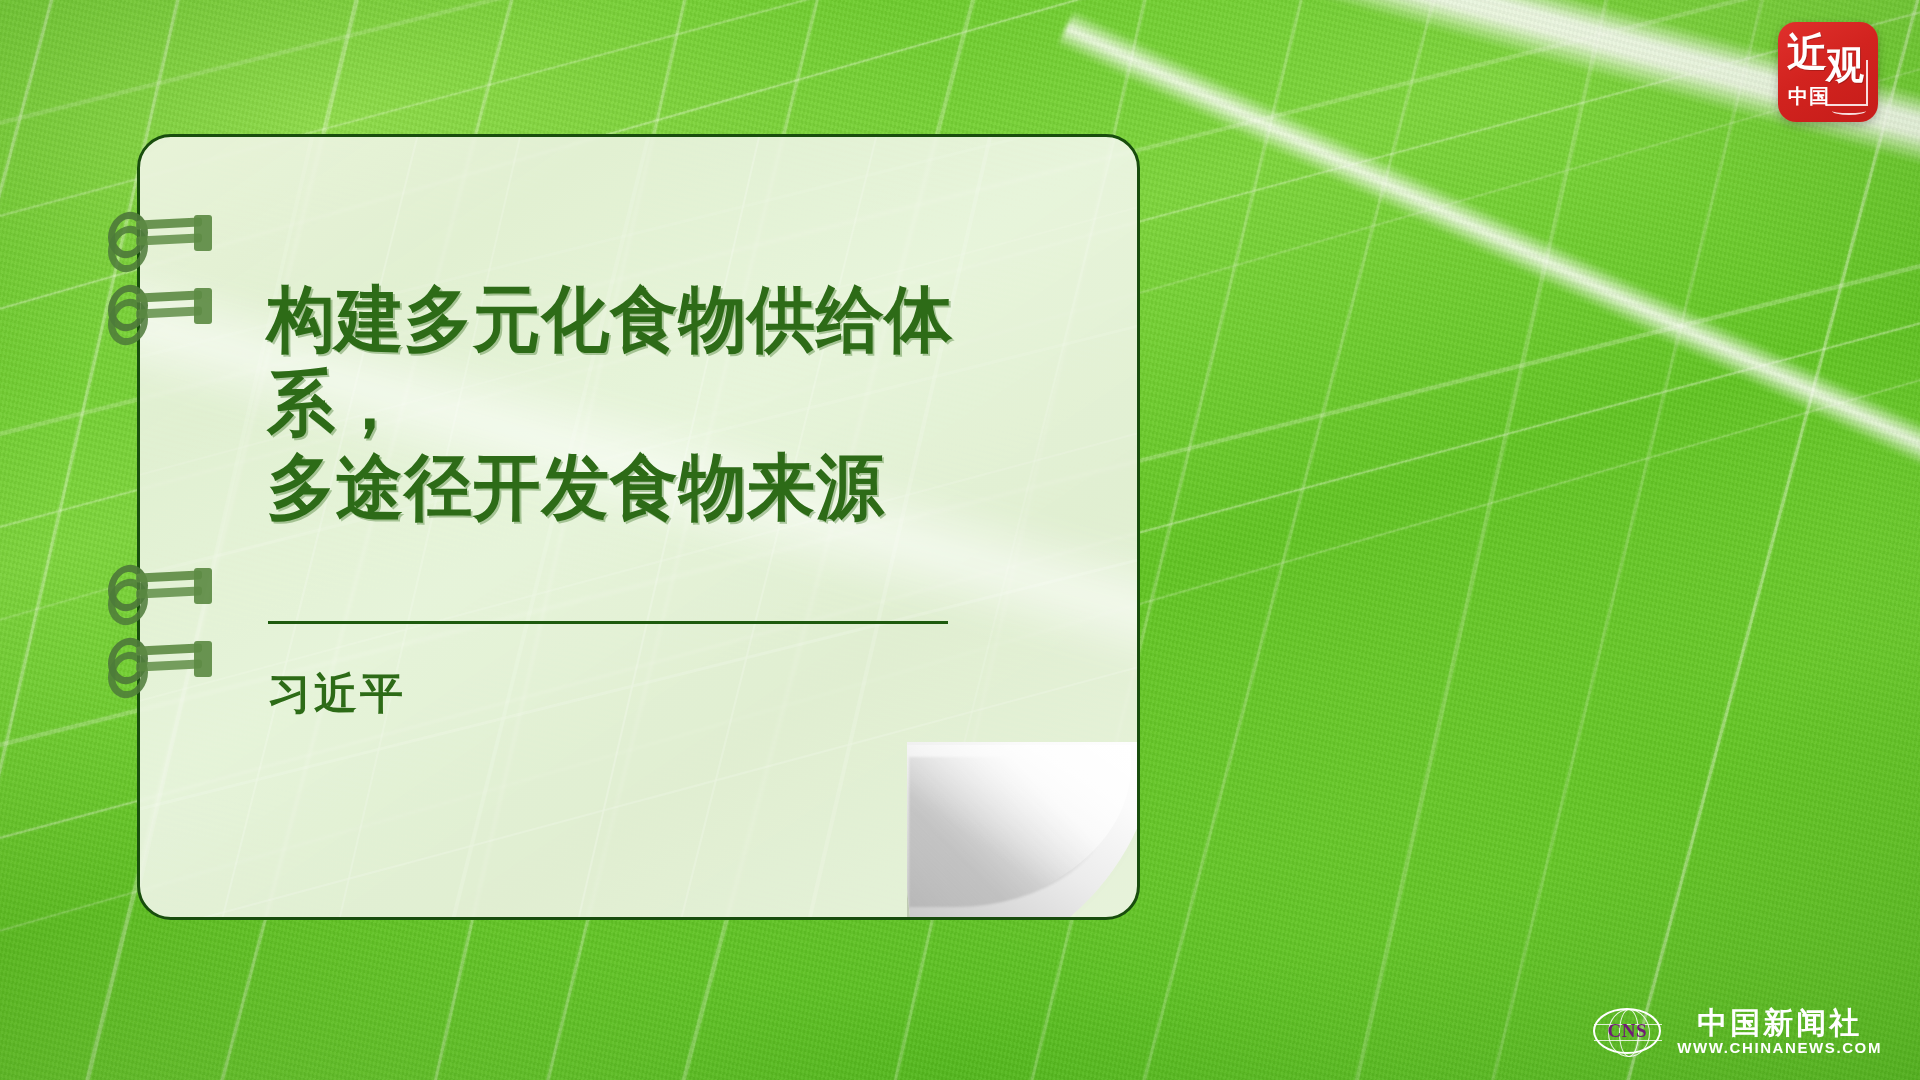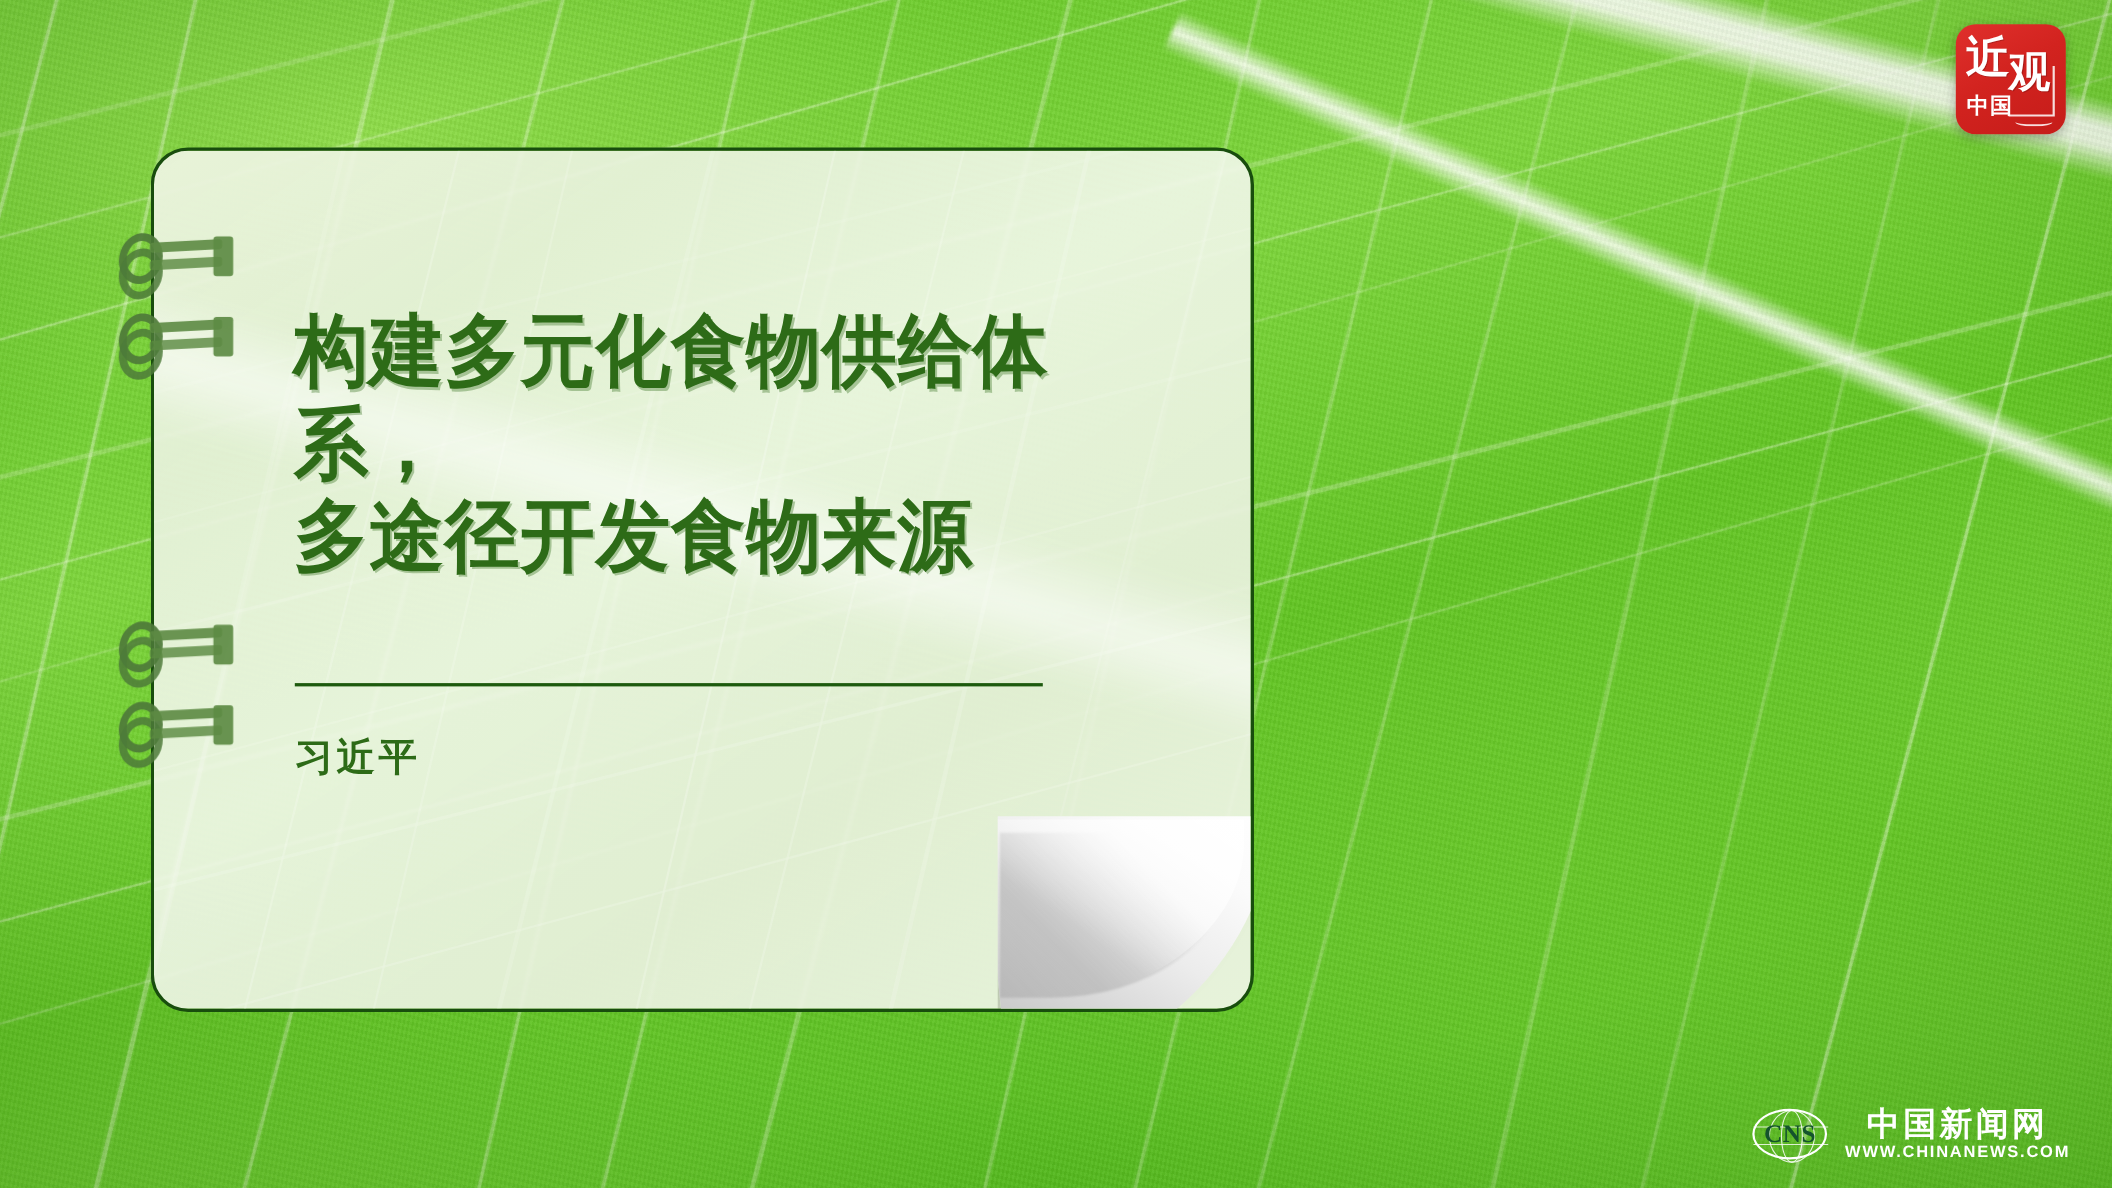--- a/index.html
+++ b/index.html
@@ -147,21 +147,21 @@
     transform:scaleX(.94);
     transform-origin:left center;
     text-shadow:2px 2px 0 rgba(45,107,23,.35);
   }
   #divider{
     position:absolute;left:128px;top:484px;width:680px;height:3px;
     background:#1d5a0e;z-index:8;
   }
   #author{
     position:absolute;left:128px;top:528px;z-index:8;
-    color:#2d6b17;font-weight:700;font-size:35px;letter-spacing:3px;
+    color:#2d6b17;font-weight:700;font-size:43px;letter-spacing:3px;
     font-family:"DejaVu Sans","Liberation Sans",sans-serif;
   }
   #meta{
     position:absolute;left:128px;top:578px;z-index:8;
     color:#2e6e18;font-size:25px;line-height:1.42;letter-spacing:.5px;
     font-family:"DejaVu Sans","Liberation Sans",sans-serif;
     white-space:pre-line;
   }
 
   
@@ -202,21 +202,21 @@
   
   #footer{
     position:absolute;right:38px;bottom:24px;z-index:20;
     display:flex;align-items:center;gap:16px;
   }
   #footer .globe{
     width:68px;height:46px;border:2px solid #fff;border-radius:50%;
     position:relative;display:flex;align-items:center;justify-content:center;
   }
   #footer .globe span{
-    color:#14532d;font-weight:700;font-size:23px;letter-spacing:.5px;
+    color:#701a75;font-weight:700;font-size:19px;letter-spacing:.5px;
     font-family:"Liberation Serif","DejaVu Serif",serif;
     background:rgba(0,0,0,0);
     position:relative;z-index:2;
     padding:0 2px;
   }
   #footer .globe i{
     position:absolute;border:1px solid rgba(255,255,255,.85);border-radius:50%;
   }
   #footer .globe i.m1{left:13px;top:-1px;width:42px;height:48px;}
   #footer .globe i.m2{left:24px;top:-1px;width:20px;height:48px;}
@@ -346,16 +346,16 @@
 
 <div id="footer">
   <div class="globe">
     <i class="m1"></i>
     <i class="m2"></i>
     <i class="e1"></i>
     <i class="e2"></i>
     <span>CNS</span>
   </div>
   <div class="blk">
-    <div class="cn">中国新闻网</div>
+    <div class="cn">中国新闻社</div>
     <div class="en">WWW.CHINANEWS.COM</div>
   </div>
 </div>
 
 </body></html>

